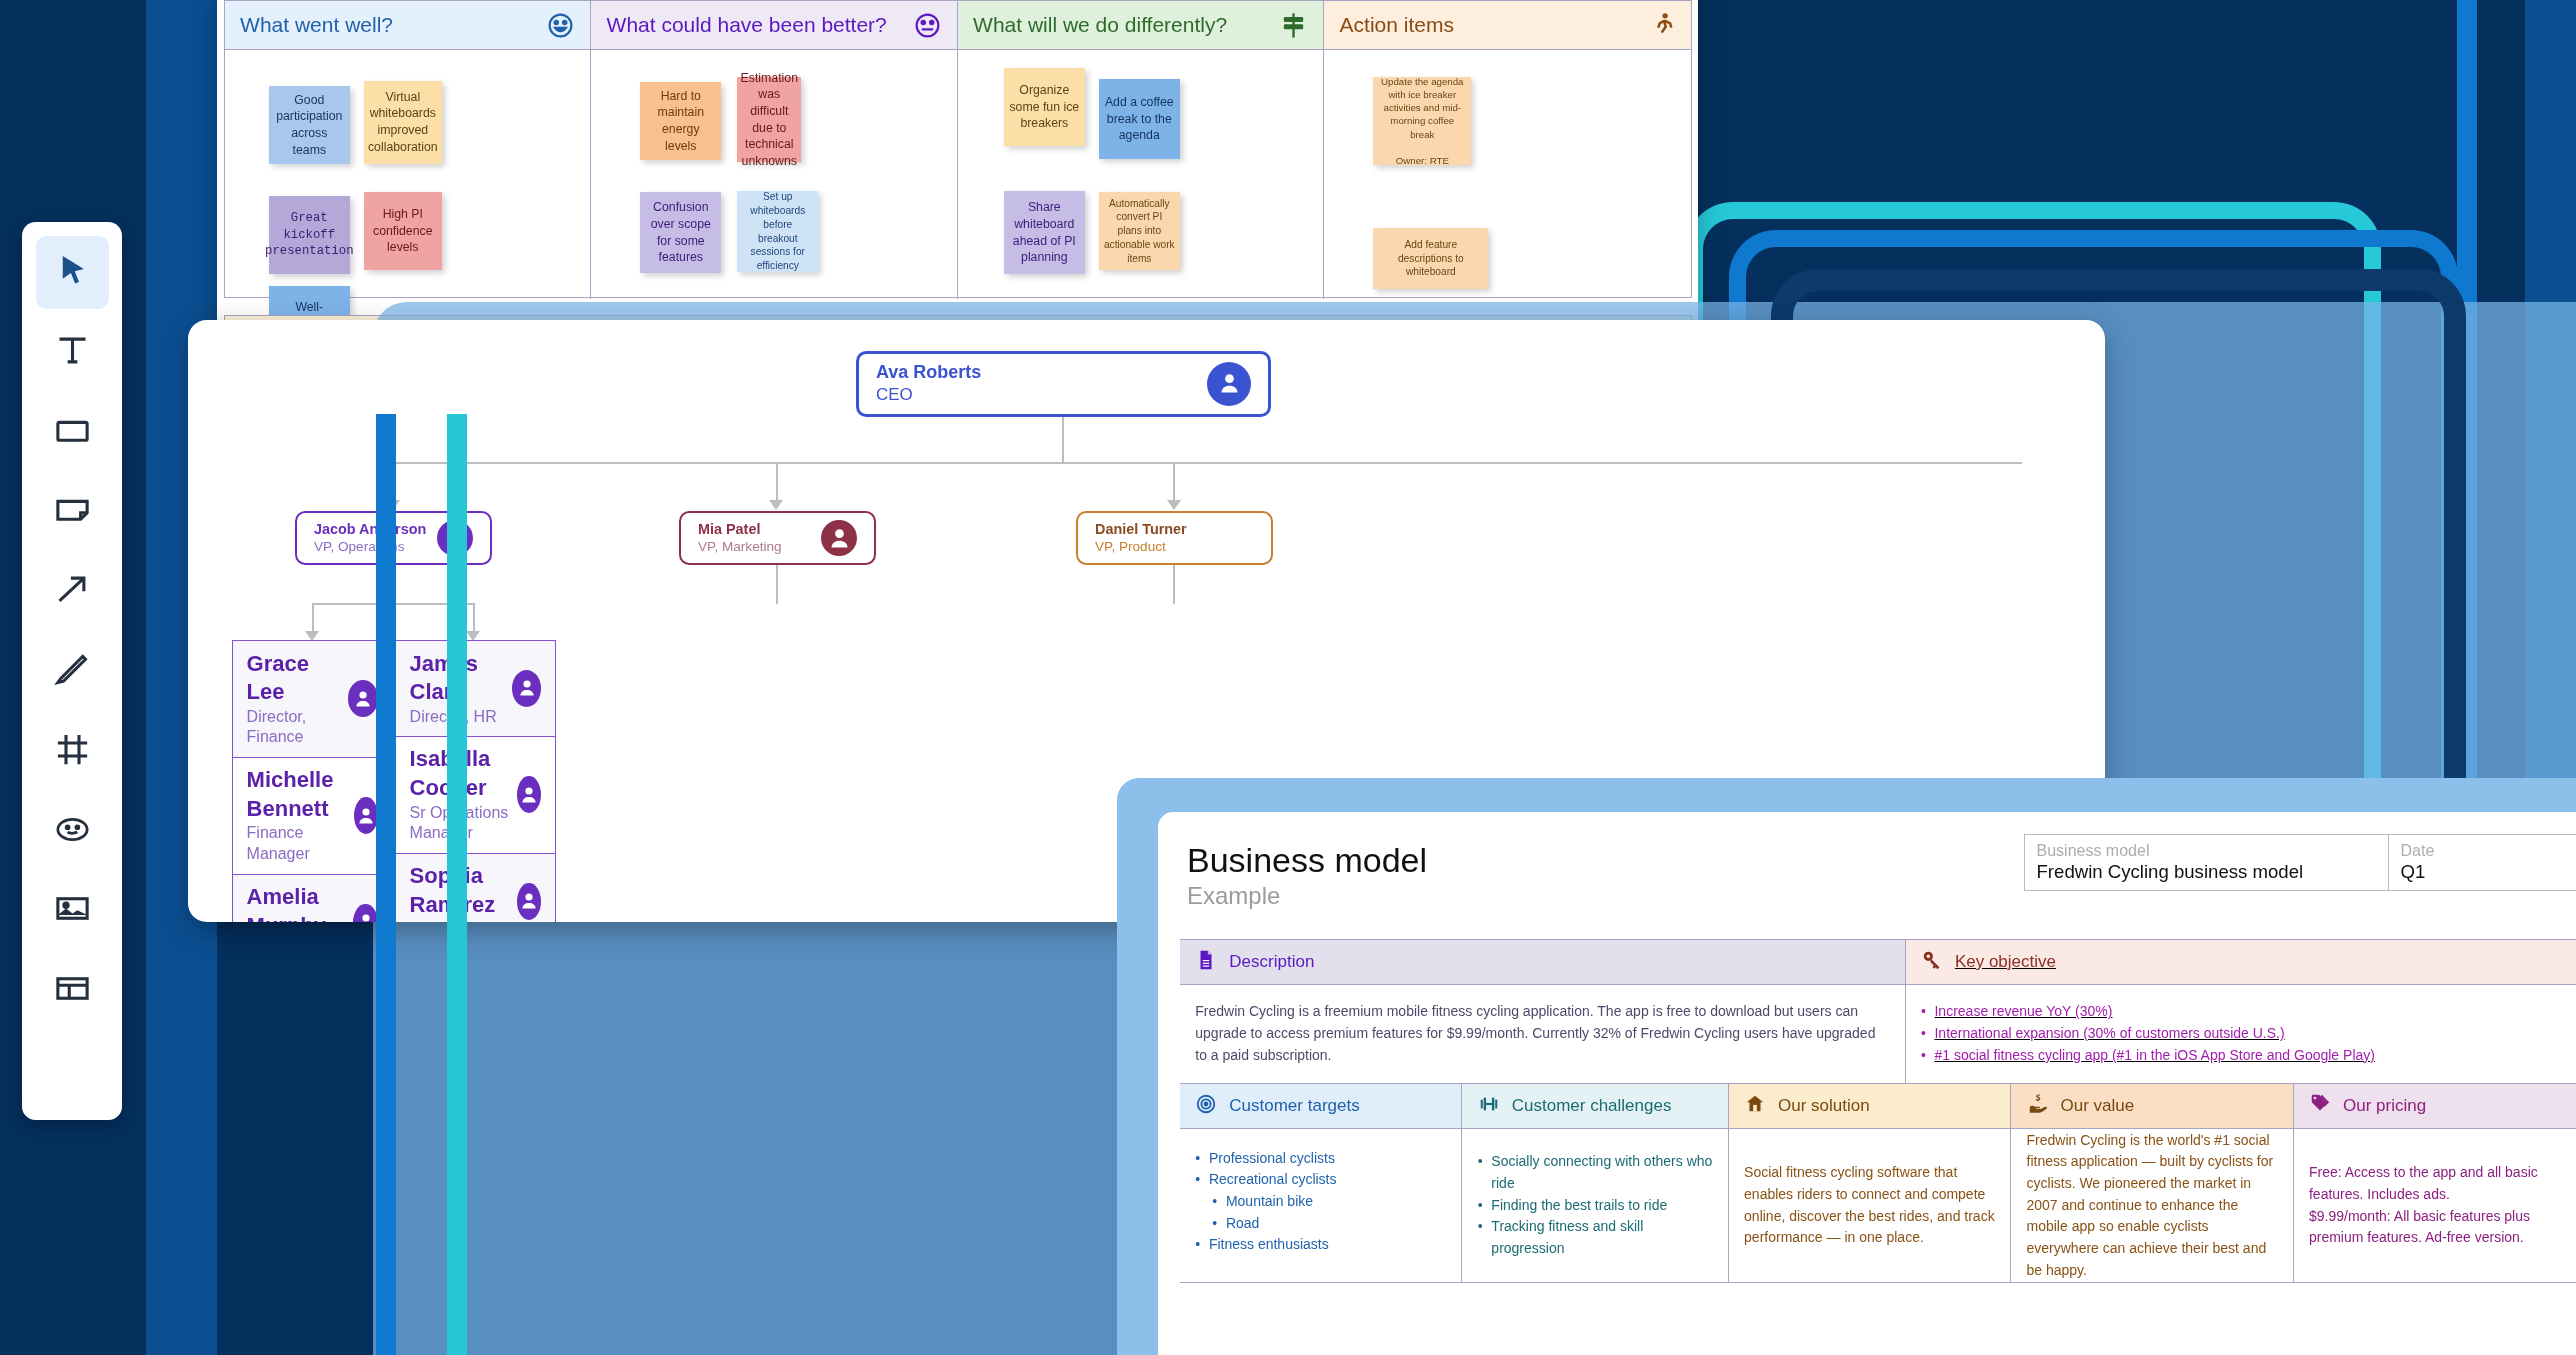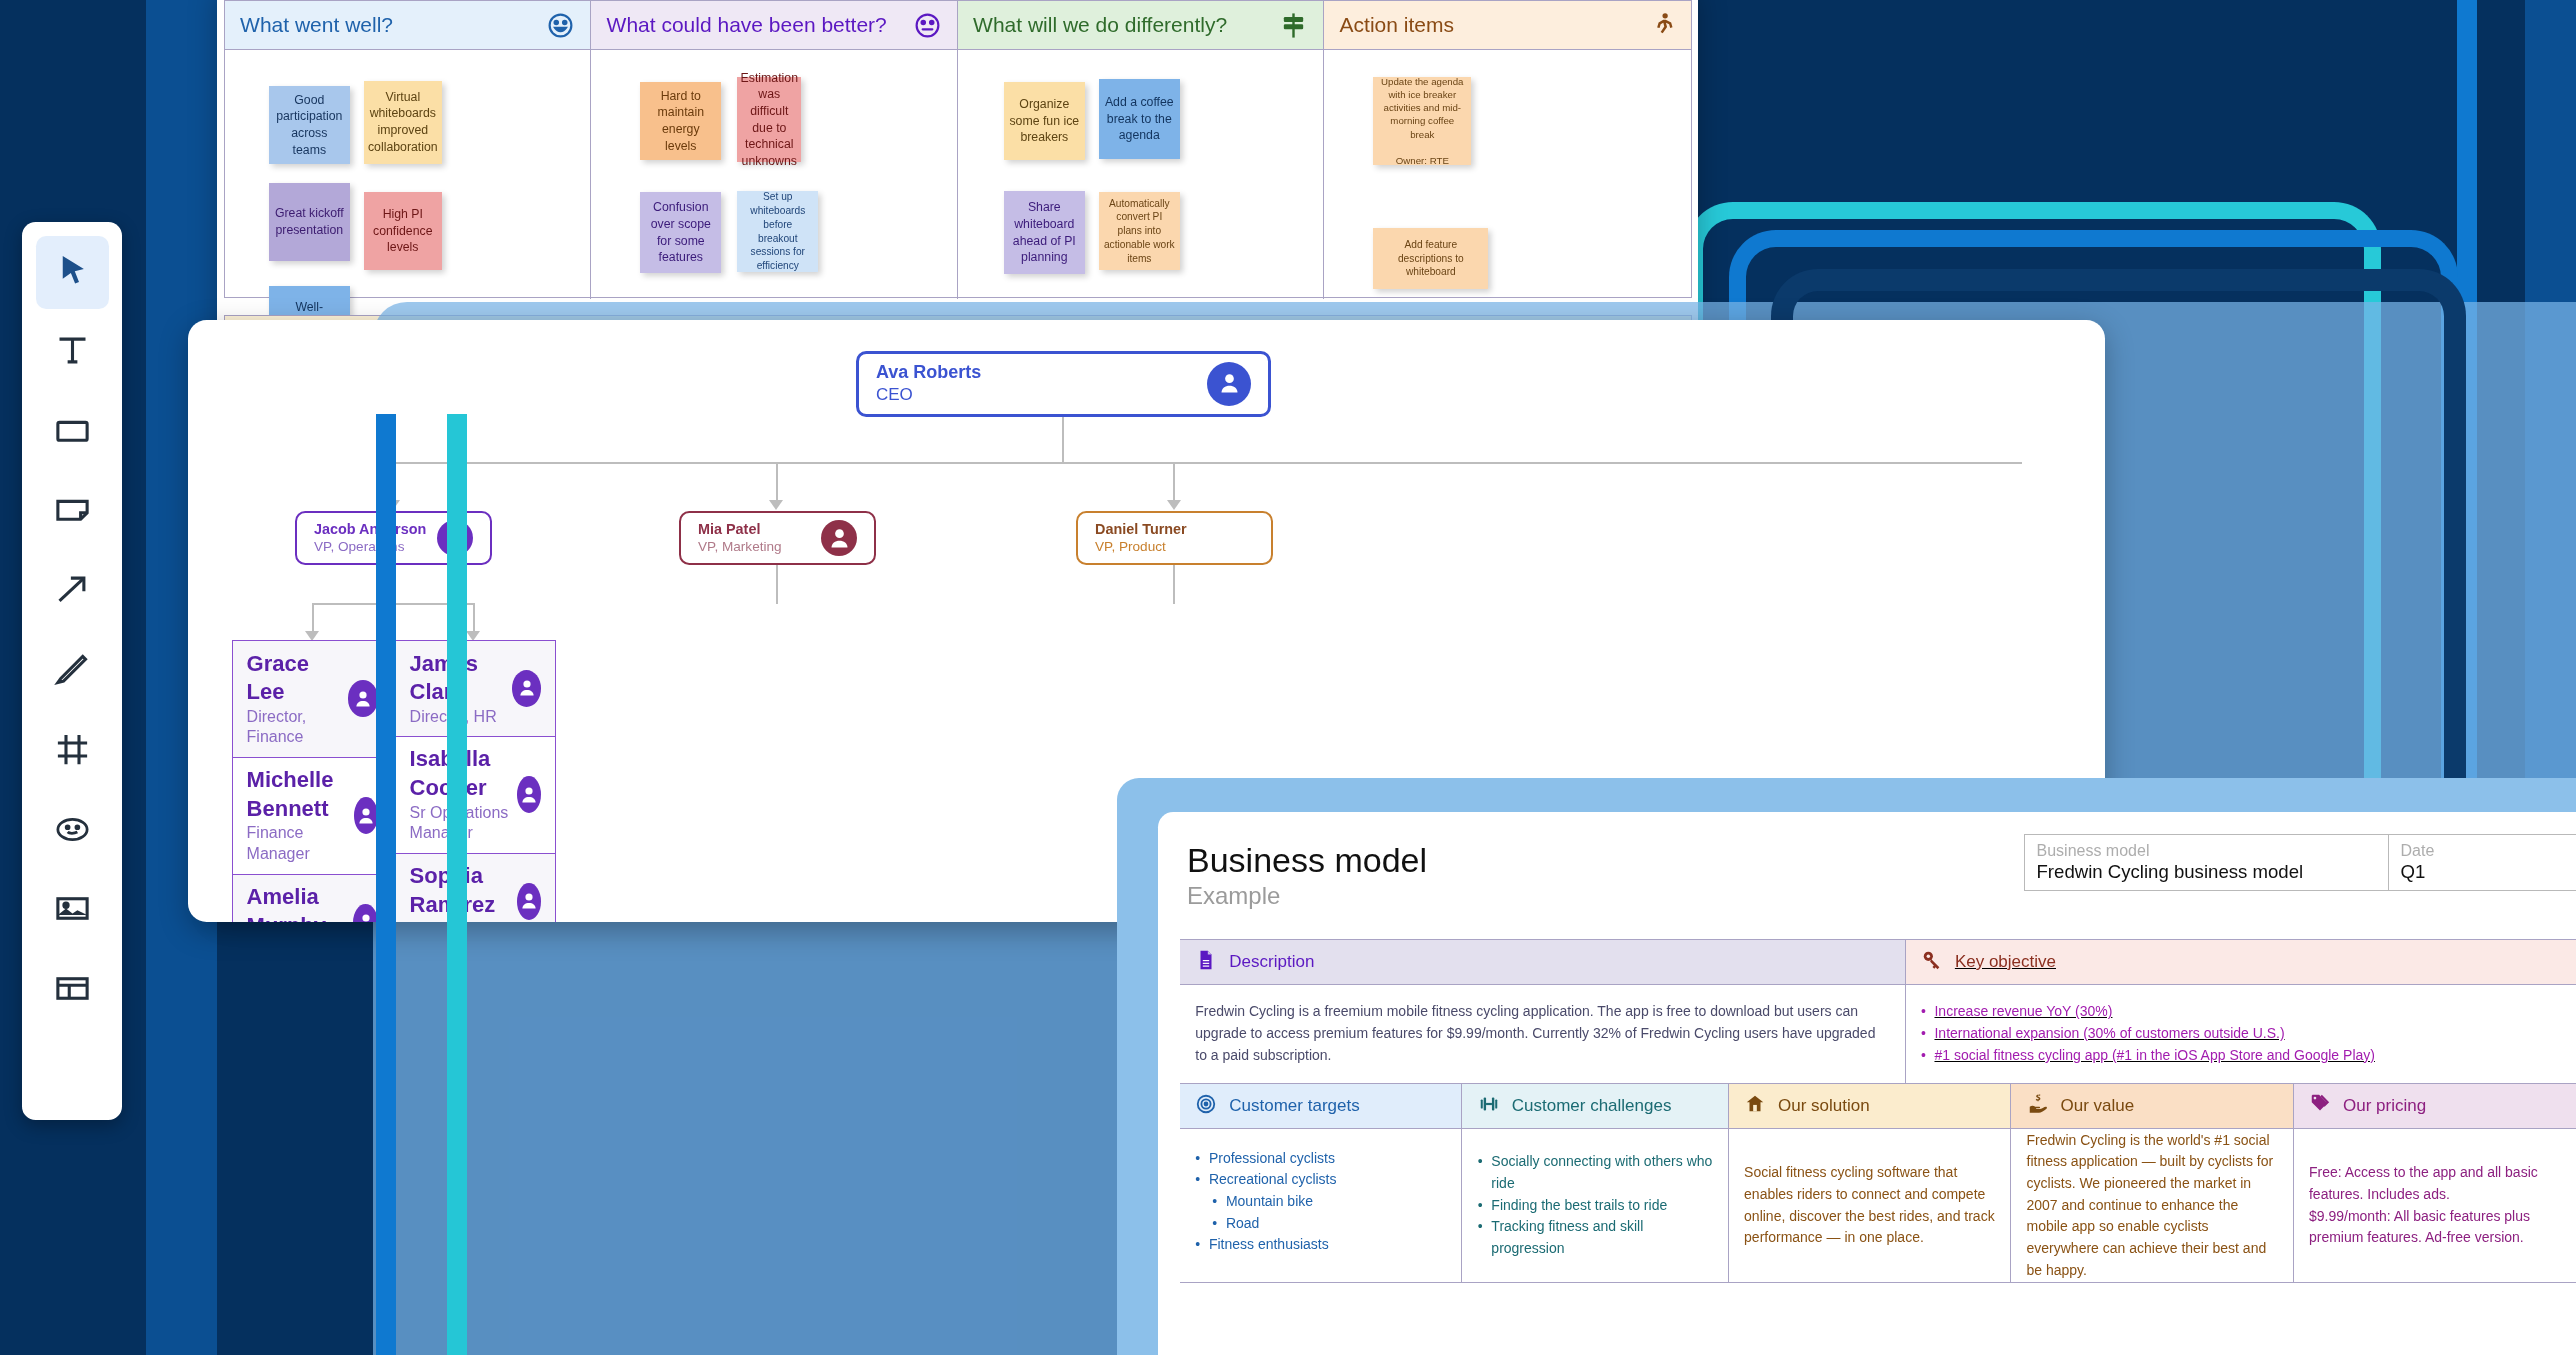--- a/index.html
+++ b/index.html
@@ -170,21 +170,21 @@
             <circle cx="12" cy="12" r="9"></circle>
               <circle cx="8.5" cy="9.5" r="1.4" fill="#1f62ab"></circle>
             <circle cx="15.5" cy="9.5" r="1.4" fill="#1f62ab"></circle>
             <path d="M7.5 14c1.2 1.8 3 2.6 4.5 2.6S15.3 15.8 16.5 14z" fill="#1f62ab"></path>
           </svg>
         </span>
       </div>
       <div class="col-body">
         <div class="note n-blue" style="left:44px;  top:36px;  width:81px; height:78px;">Good participation across teams</div>
         <div class="note n-yellow" style="left:139px; top:30.5px;  width:78px; height:83px;">Virtual whiteboards improved collaboration</div>
-        <div class="note n-purple" style="left:44px;  top:133px; width:81px; height:78px;">Great kickoff presentation</div>
+        <div class="note n-purple" style="left:44px;  top:146px; width:81px; height:78px;font-family:Liberation Mono, monospace;">Great kickoff presentation</div>
         <div class="note n-red" style="left:139px; top:142px; width:78px; height:78px;">High PI confidence levels</div>
         <div class="note n-sky" style="left:44px;  top:236px; width:81px; height:75px;">Well-planned agenda</div>
       </div>
     </div>
 
     <div class="retro-col c2">
       <div class="col-head">
         <span>What could have been better?</span>
         <span class="head-icon">
           <svg viewBox="0 0 24 24" fill="none" stroke="#5b18c2" stroke-width="1.8">
@@ -208,21 +208,21 @@
         <span>What will we do differently?</span>
         <span class="head-icon">
           <svg viewBox="0 0 24 24" fill="#2f6b2b">
             <rect x="11" y="2" width="2" height="20"></rect>
             <rect x="4" y="5" width="16" height="4" rx="1"></rect>
             <rect x="4" y="11" width="16" height="4" rx="1"></rect>
           </svg>
         </span>
       </div>
       <div class="col-body">
-        <div class="note n-yellow" style="left:46px;  top:32px;  width:81px; height:78px;">Organize some fun ice breakers</div>
+        <div class="note n-yellow" style="left:46px;  top:18px;  width:81px; height:78px;">Organize some fun ice breakers</div>
         <div class="note n-sky" style="left:141px; top:29px;  width:81px; height:80px;">Add a coffee break to the agenda</div>
         <div class="note n-vio" style="left:46px;  top:141px; width:81px; height:83px;">Share whiteboard ahead of PI planning</div>
         <div class="note n-peach" style="left:141px; top:142px; width:81px; height:78px; font-size:10.2px;">Automatically convert PI plans into actionable work items</div>
       </div>
     </div>
 
     <div class="retro-col c4">
       <div class="col-head">
         <span>Action items</span>
         <span class="head-icon">

